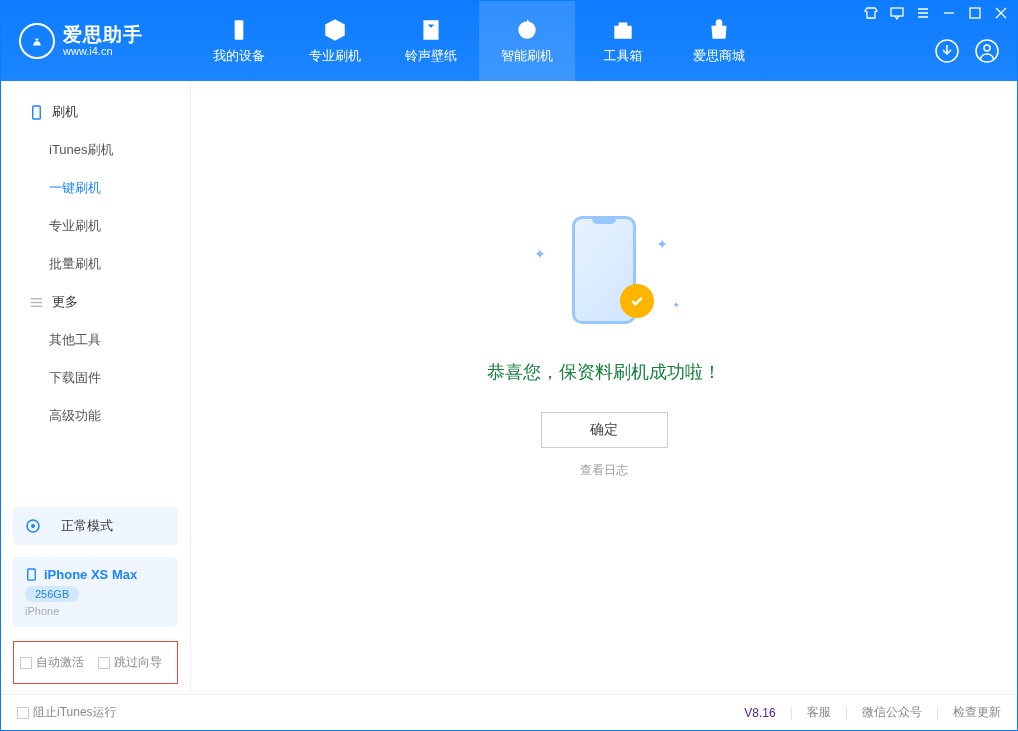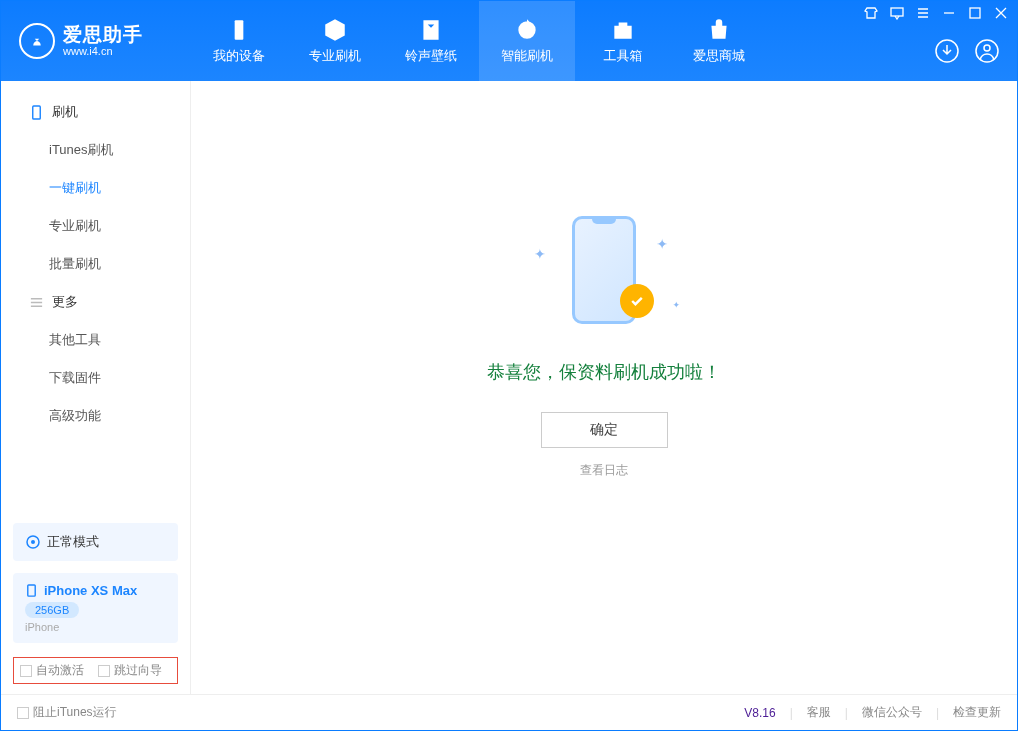--- a/index.html
+++ b/index.html
@@ -21,27 +21,27 @@
 .header-right { position: absolute; right: 18px; top: 38px; display: flex; gap: 14px; }
 .header-right svg { width: 26px; height: 26px; fill: none; stroke: #fff; stroke-width: 1.5; cursor: pointer; }
 .body-area { display: flex; height: 613px; }
 .sidebar { width: 190px; border-right: 1px solid #eee; padding-top: 12px; display: flex; flex-direction: column; }
 .side-section { padding: 10px 16px; font-size: 13px; color: #333; display: flex; align-items: center; gap: 8px; margin-left: 12px; }
 .side-section svg { width: 15px; height: 15px; }
 .side-item { padding: 10px 16px 10px 48px; font-size: 13px; color: #555; cursor: pointer; }
 .side-item.active { color: #1c85ff; }
 .side-spacer { flex: 1; }
 .mode-box, .device-box { margin: 6px 12px; padding: 10px 12px; border-radius: 4px; font-size: 13px; }
-.mode-box { background: #f0f6ff; color: #333; display: flex; align-items: center; gap: 6px; }
+.mode-box { background: #f0f6ff; color: #333; display: flex; align-items: center; gap: 20px; }
 .mode-box svg { width: 16px; height: 16px; }
 .device-box { background: #f0f6ff; }
 .device-name { color: #1c85ff; font-weight: bold; font-size: 13px; display: flex; align-items: center; gap: 6px; }
 .device-cap { display: inline-block; background: #d2e8ff; color: #1c85ff; border-radius: 9px; padding: 2px 10px; font-size: 11px; margin-top: 4px; }
 .device-type { color: #aaa; font-size: 11px; margin-top: 3px; }
-.checkbox-row { margin: 8px 12px 10px 12px; padding: 4px 6px; border: 1px solid #e74c3c; display: flex; align-items: flex-end; gap: 14px; font-size: 12px; color: #888; }
+.checkbox-row { margin: 8px 12px 10px 12px; padding: 12px 6px; border: 1px solid #e74c3c; display: flex; align-items: flex-end; gap: 14px; font-size: 12px; color: #888; }
 .cb { display: flex; align-items: center; gap: 4px; cursor: pointer; }
 .cb-box { width: 12px; height: 12px; border: 1px solid #ccc; }
 .content { flex: 1; display: flex; flex-direction: column; align-items: center; justify-content: center; padding-bottom: 80px; }
 .illus { position: relative; width: 140px; height: 120px; margin-bottom: 24px; }
 .phone-shape { position: absolute; left: 38px; top: 0; width: 64px; height: 108px; border: 3px solid #96c8ff; border-radius: 10px; background: linear-gradient(135deg, #e8f2ff, #d0e6ff); }
 .phone-notch { position: absolute; left: 58px; top: 2px; width: 24px; height: 6px; background: #96c8ff; border-radius: 0 0 5px 5px; }
 .badge { position: absolute; left: 86px; top: 68px; width: 34px; height: 34px; background: #ffb400; border-radius: 50%; display: flex; align-items: center; justify-content: center; }
 .badge svg { width: 16px; height: 16px; stroke: #fff; stroke-width: 3; fill: none; }
 .sparkle { position: absolute; color: #8dbaf5; font-size: 14px; }
 .sp1 { left: 0; top: 30px; }

